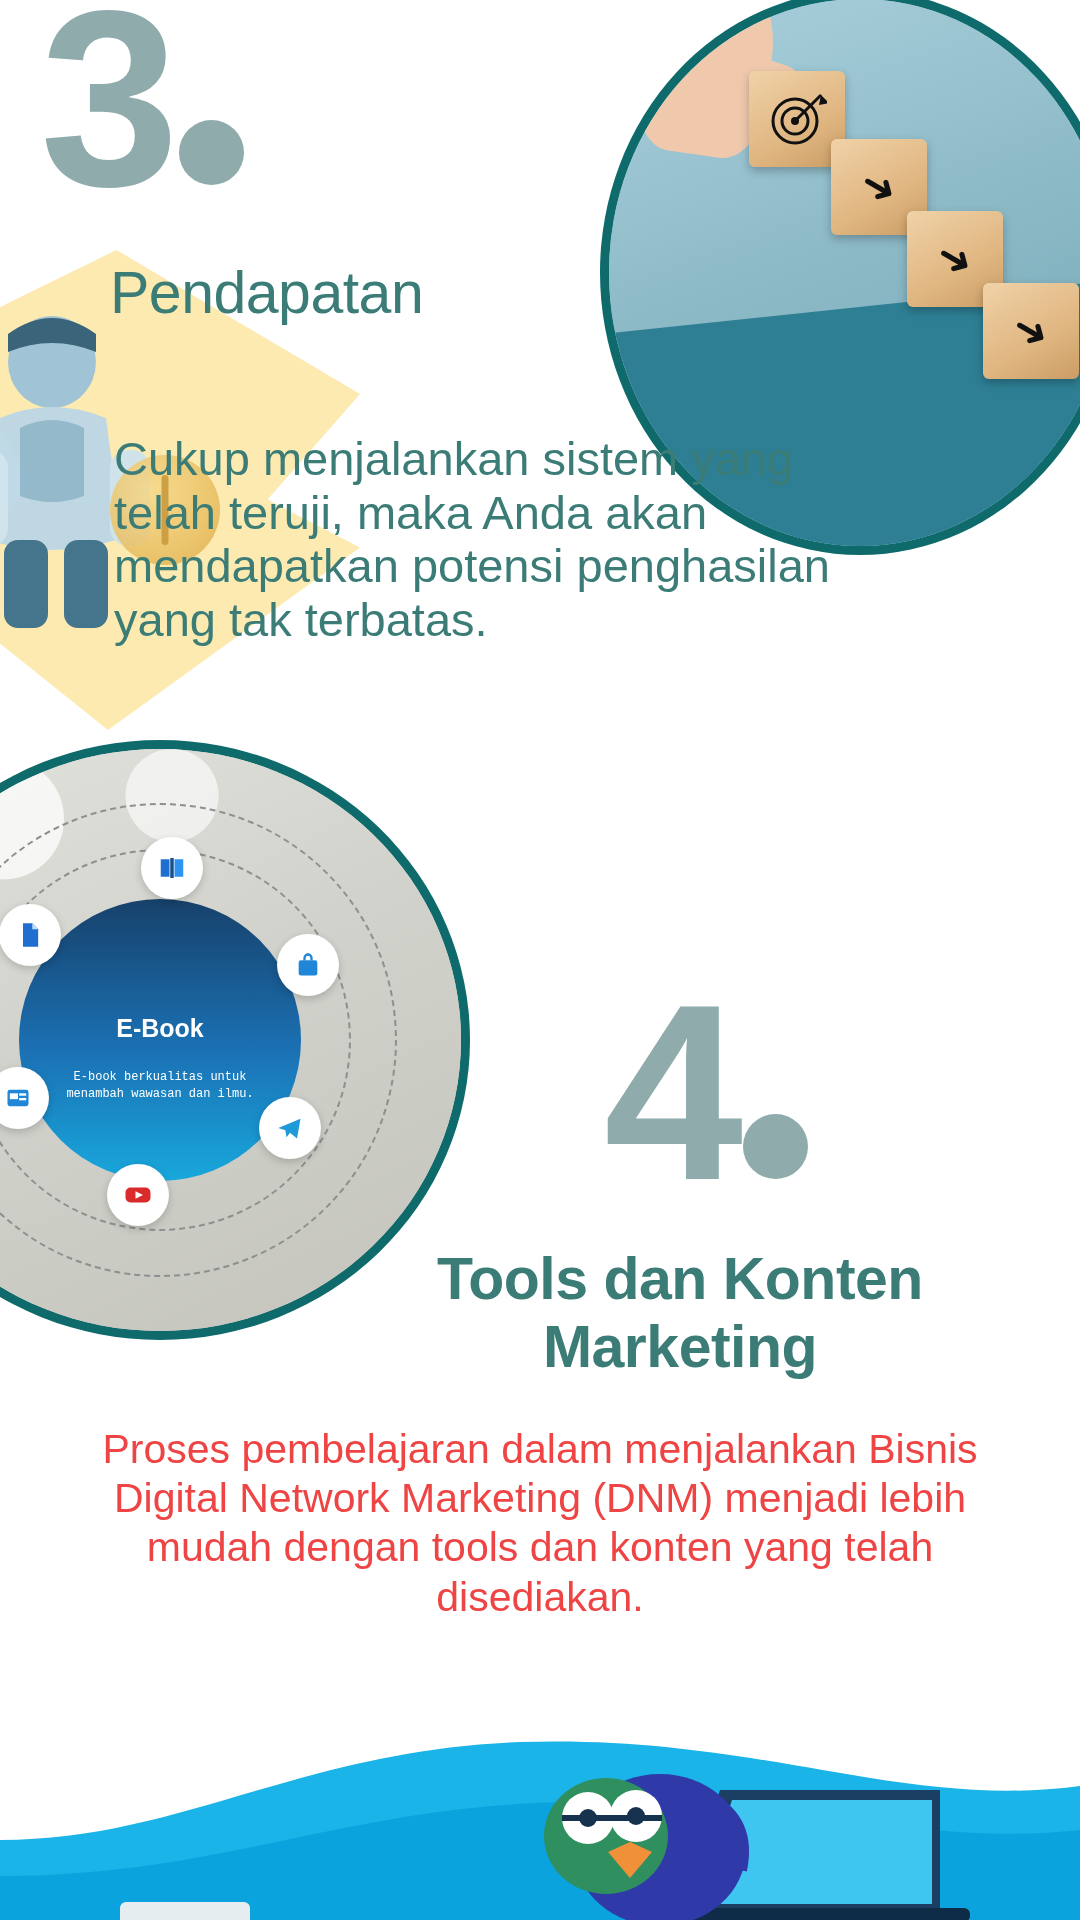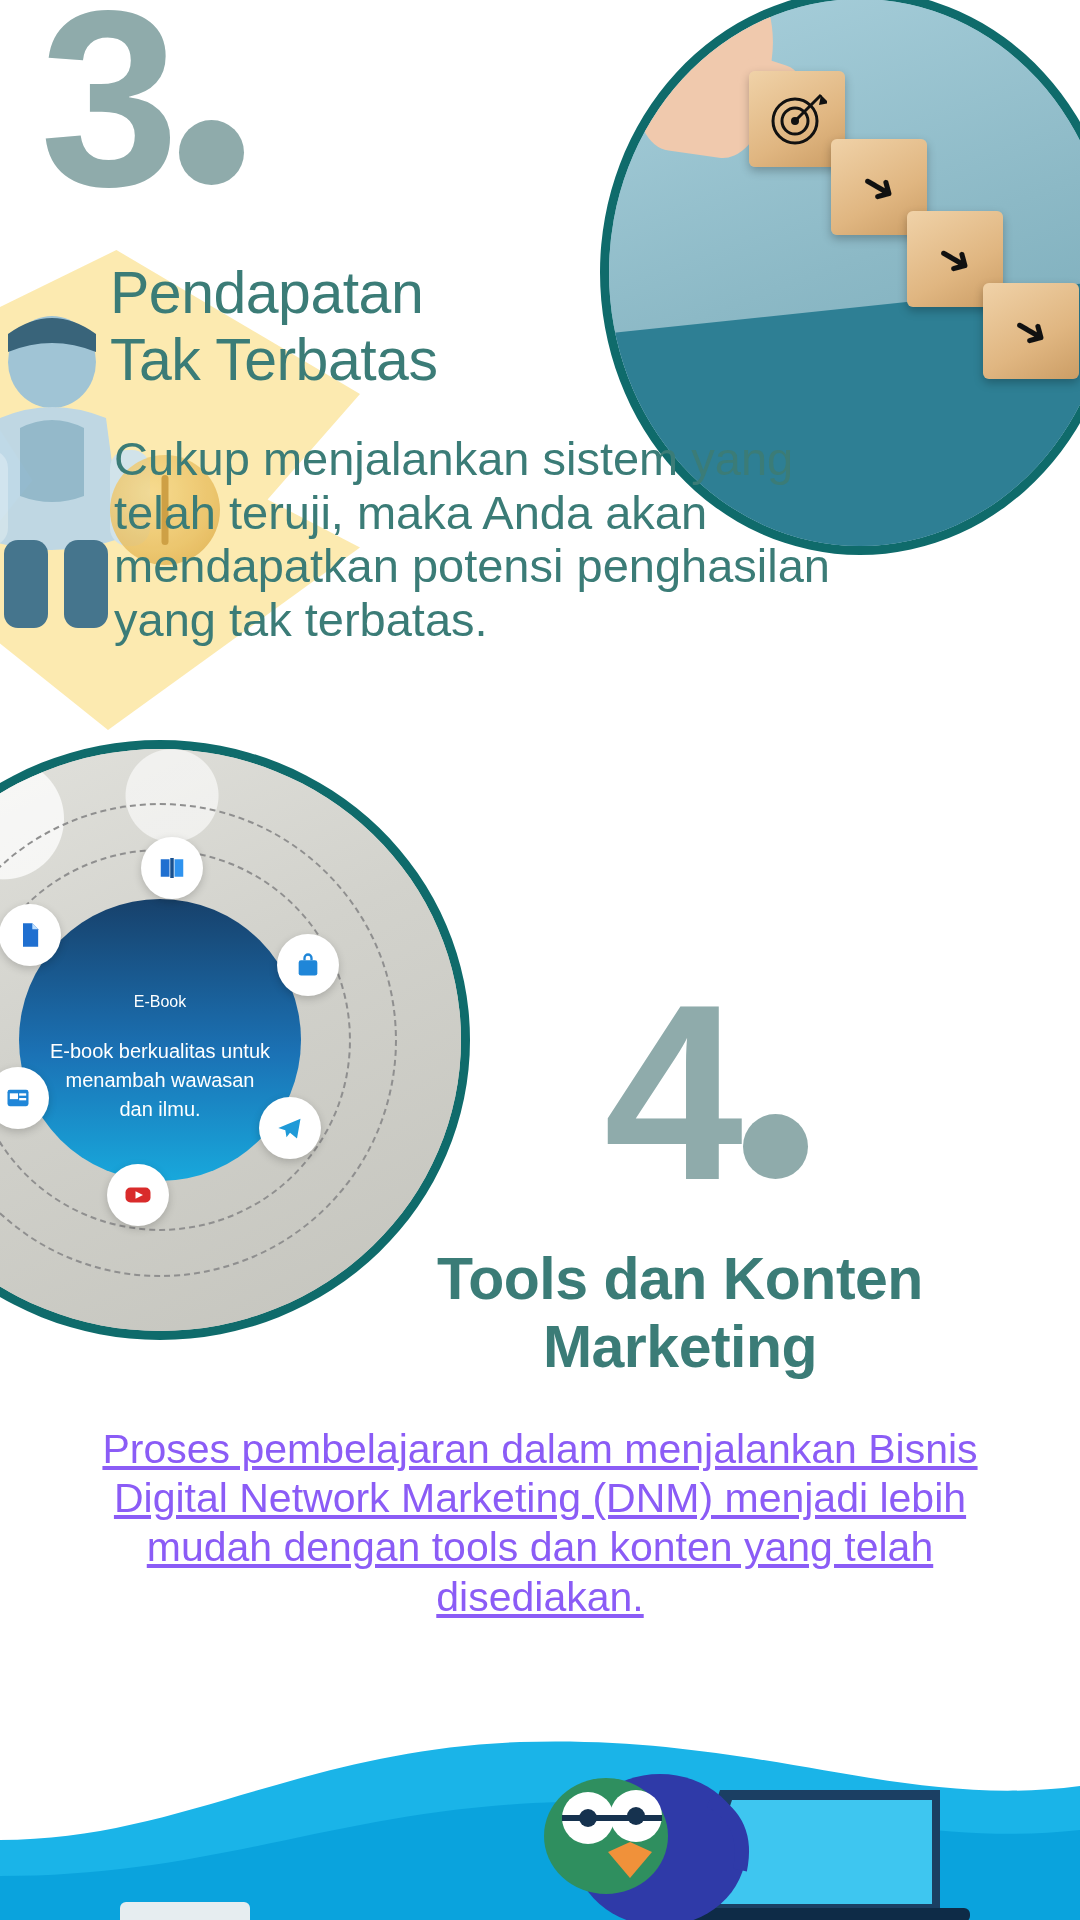--- a/index.html
+++ b/index.html
@@ -184,23 +184,22 @@
     letter-spacing: -0.5px;
   }
   .sec4-body {
     position: absolute;
     left: 90px;
     top: 1425px;
     width: 900px;
     text-align: center;
     font-size: 41px;
     line-height: 1.2;
-    color: #8b5cf6;
+    color: #ef4444;
     z-index: 6;
-    text-decoration: underline;
   }
 
   
   .photo-left {
     position: absolute;
     left: -150px;
     top: 740px;
     width: 620px;
     height: 600px;
     border-radius: 50%;
@@ -246,28 +245,29 @@
     color: #fff;
     display: flex;
     flex-direction: column;
     align-items: center;
     justify-content: center;
     text-align: center;
     padding: 0 28px;
     box-sizing: border-box;
   }
   .center-bubble .bubble-title {
-    font-size: 16px;
-    font-weight: 400;
+    font-size: 25px;
+    font-weight: 700;
     margin-bottom: 26px;
     margin-top: 37px;
   }
   .center-bubble .bubble-desc {
-    font-size: 20px;
+    font-size: 12px;
     line-height: 1.45;
+    font-family: Liberation Mono, monospace;
   }
   .orbit-icon {
     position: absolute;
     width: 62px;
     height: 62px;
     border-radius: 50%;
     background: #ffffff;
     box-shadow: 0 3px 8px rgba(0,0,0,.18);
     display: flex;
     align-items: center;
@@ -326,21 +326,20 @@
   <rect x="44" y="240" width="44" height="88" rx="14" fill="#3c6f8c"></rect>
   <rect x="104" y="240" width="44" height="88" rx="14" fill="#3c6f8c"></rect>
 </svg>
 
 <div class="bg-coin"></div>
 
 <div class="numeral" id="numeral-3"><span>3</span><span class="dot"></span></div>
 
 <div class="sec3-heading">
   <div>Pendapatan</div>
-  <div>Tak Terbatas</div>
 </div>
 
 <div class="sec3-body">Cukup menjalankan sistem yang telah teruji, maka Anda akan mendapatkan potensi penghasilan yang tak terbatas.</div>
 
 <div class="photo-top">
   <div class="wall"></div>
   <div class="table"></div>
 
   <div class="hand" style="left:34px; top:-34px; width:128px; height:190px; transform:rotate(8deg);"></div>
   <div class="hand" style="left:128px; top:62px; width:64px; height:42px; border-radius:20px; transform:rotate(18deg);"></div>

